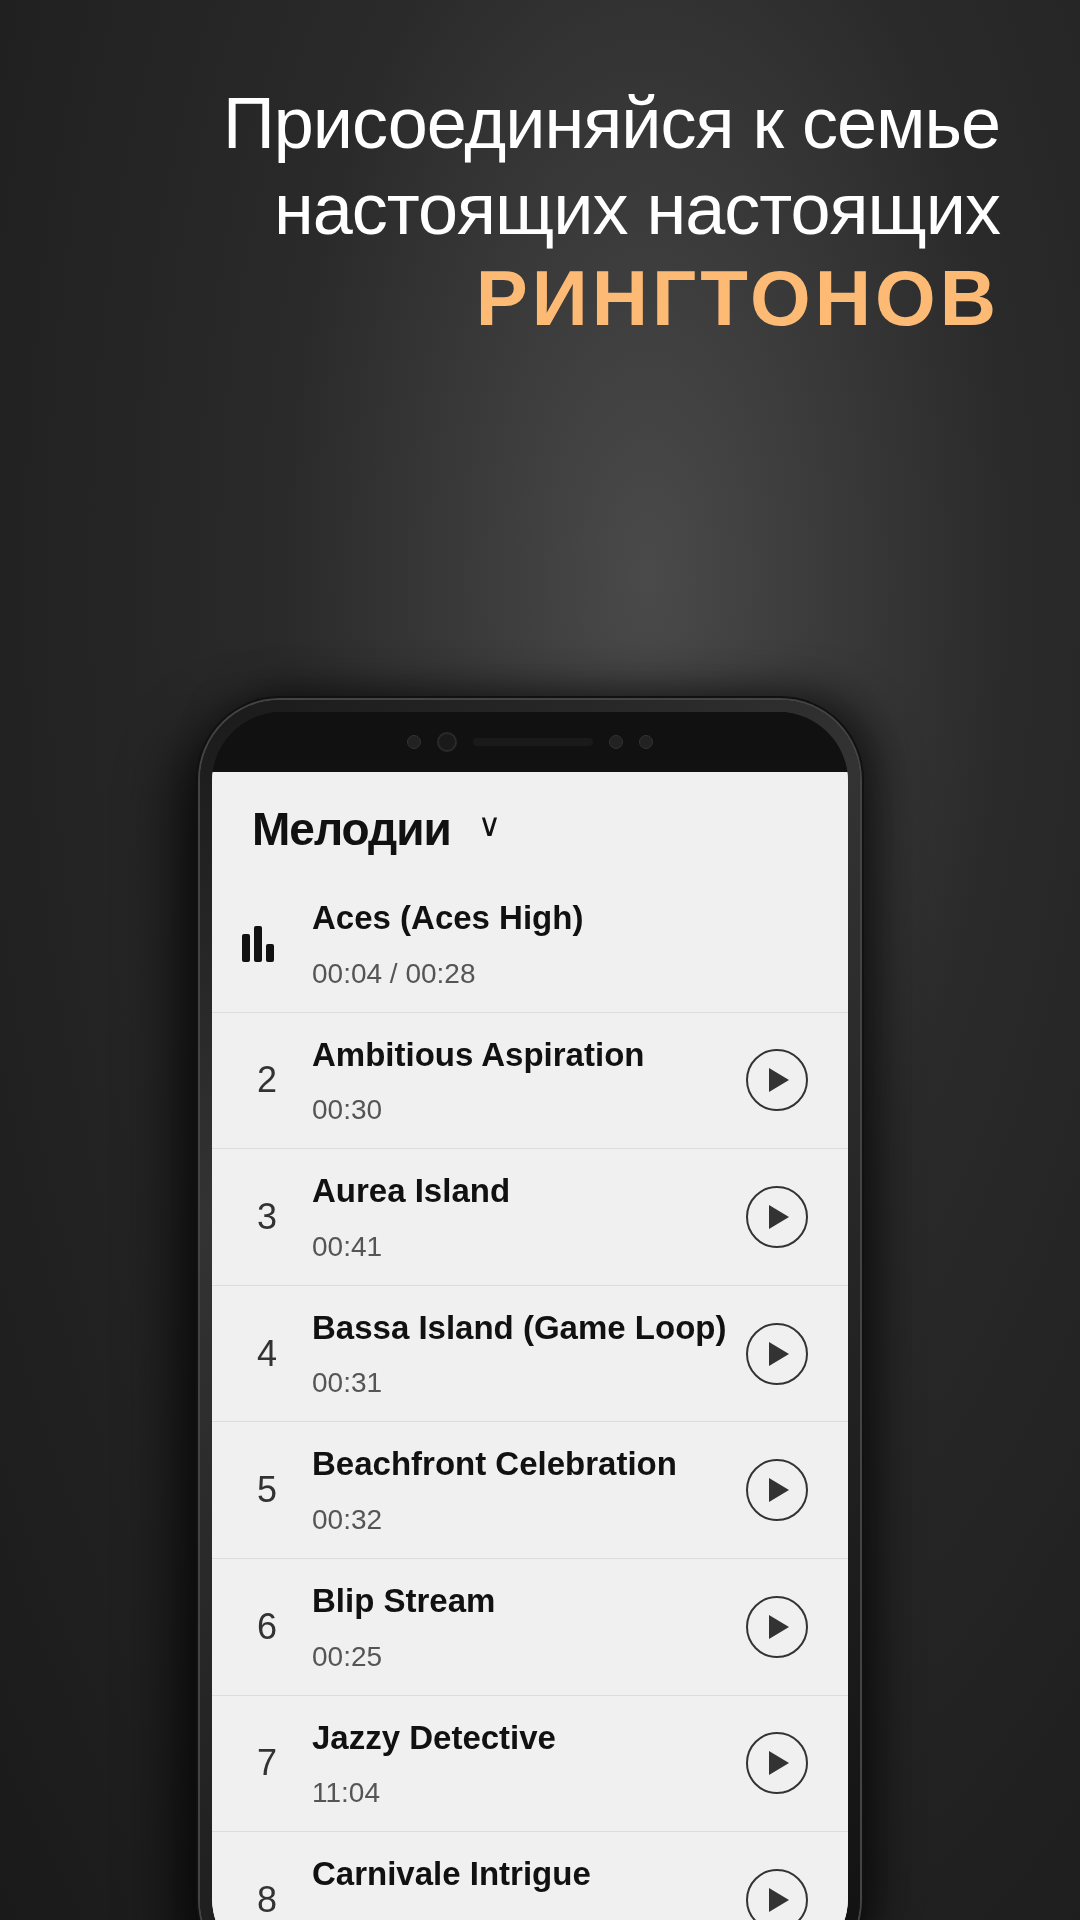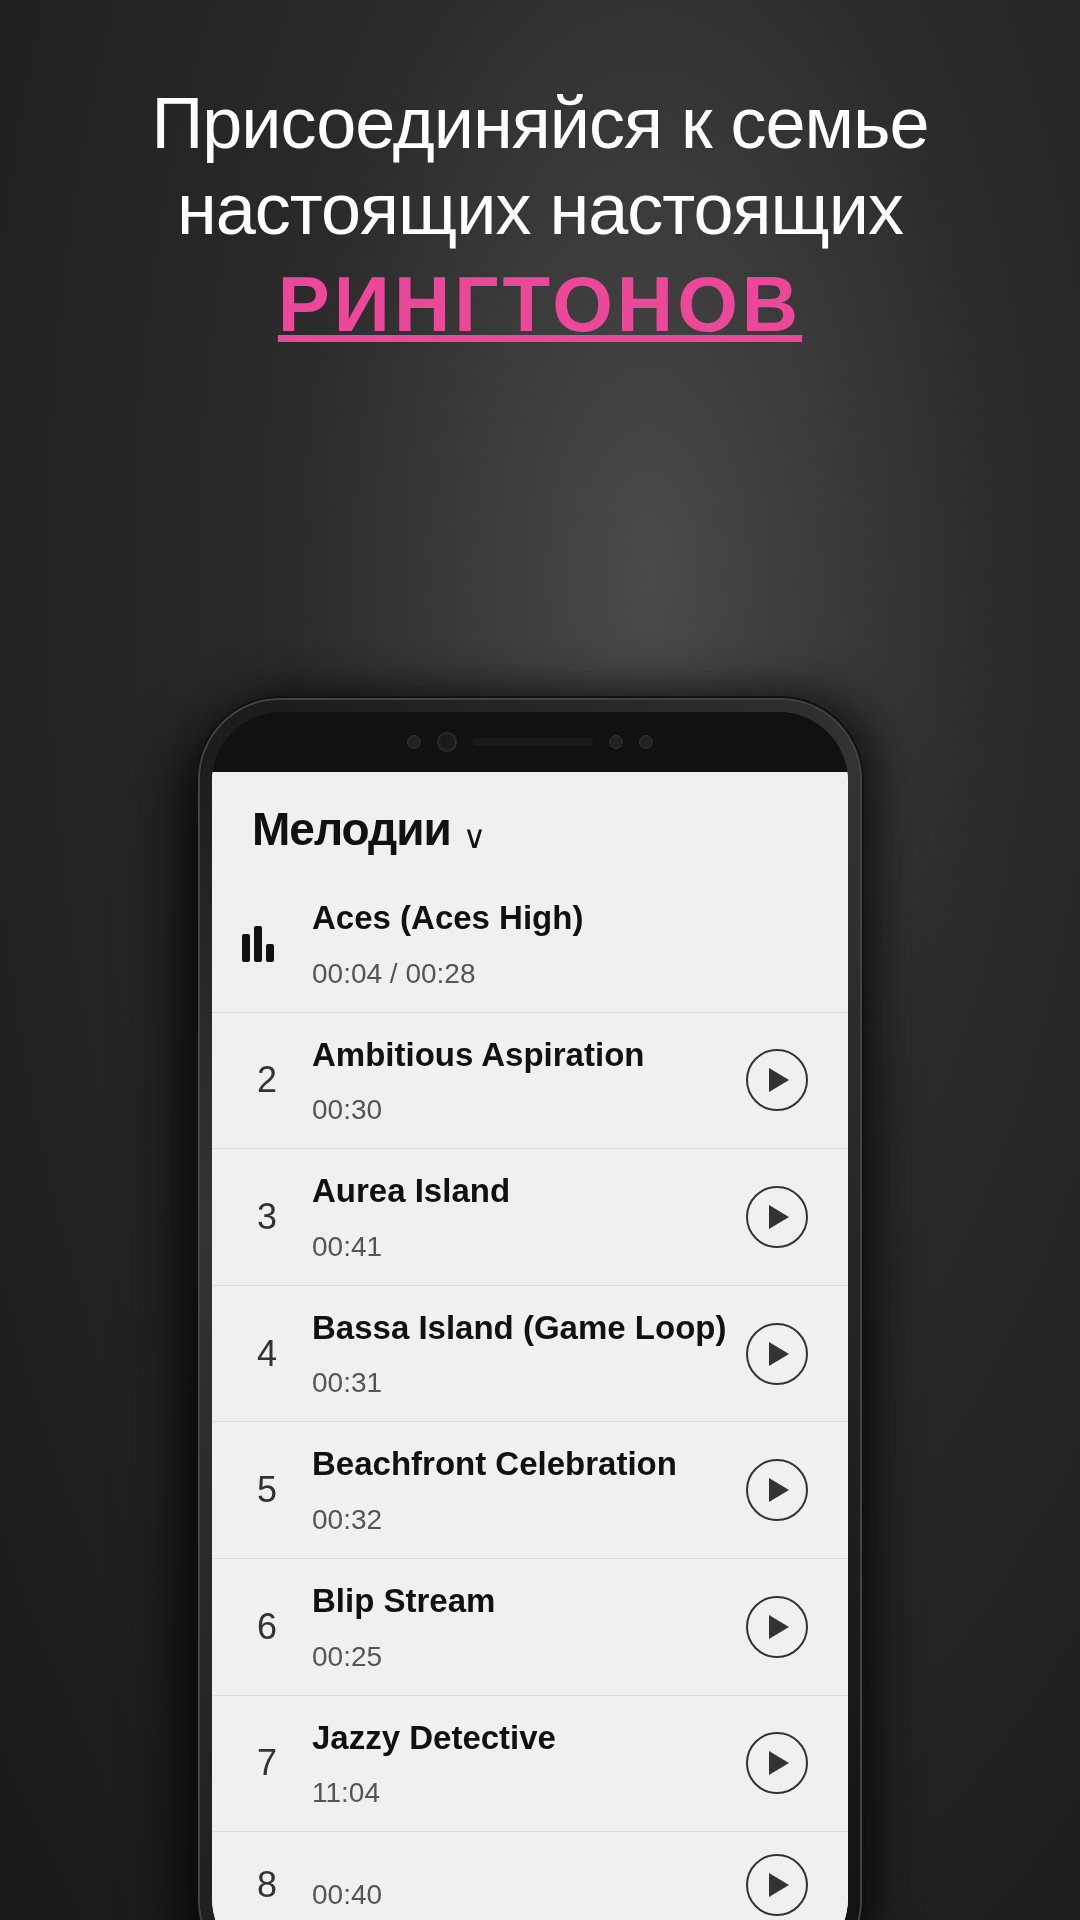--- a/index.html
+++ b/index.html
@@ -18,41 +18,40 @@
       position: absolute;
       inset: 0;
       background: radial-gradient(ellipse at 60% 30%, #4a4a4a 0%, #2a2a2a 40%, #1a1a1a 100%);
     }
 
     .headline-area {
       position: absolute;
       top: 80px;
       left: 0;
       right: 0;
-      text-align: center;
+      text-align: right;
       padding: 0 80px;
       z-index: 10;
     }
 
     .headline-regular {
       font-size: 72px;
       color: #ffffff;
       font-weight: 300;
       line-height: 1.2;
       letter-spacing: -1px;
     }
 
     .headline-bold {
       font-size: 78px;
-      color: #ec4899;
+      color: #fdba74;
       font-weight: 900;
       letter-spacing: 4px;
       text-transform: uppercase;
-      margin-top: 6px;
-      text-decoration: underline;
+      margin-top: 0;
     }
 
     
     .phone-wrapper {
       position: absolute;
       bottom: -60px;
       left: 200px;
       width: 660px;
       height: 1280px;
       z-index: 5;
@@ -130,22 +129,22 @@
     }
 
     
     .app-header {
       padding: 30px 40px 20px;
       background: #f0f0f0;
     }
 
     .app-title-row {
       display: flex;
-      align-items: flex-end;
-      gap: 12px;
+      align-items: flex-start;
+      gap: 27px;
     }
 
     .app-title-text {
       font-size: 46px;
       font-weight: 700;
       color: #111;
       letter-spacing: -1px;
     }
 
     .chevron-icon {
@@ -347,20 +346,21 @@
               <div class="track-duration">11:04</div>
             </div>
             <div class="play-btn">
               <div class="play-arrow"></div>
             </div>
           </div>
 
           <div class="track-item">
             <div class="track-number">8</div>
             <div class="track-info">
+              <div class="track-name">Carnivale Intrigue</div>
               <div class="track-duration">00:40</div>
             </div>
             <div class="play-btn">
               <div class="play-arrow"></div>
             </div>
           </div>
 
         </div>
       </div>
 

